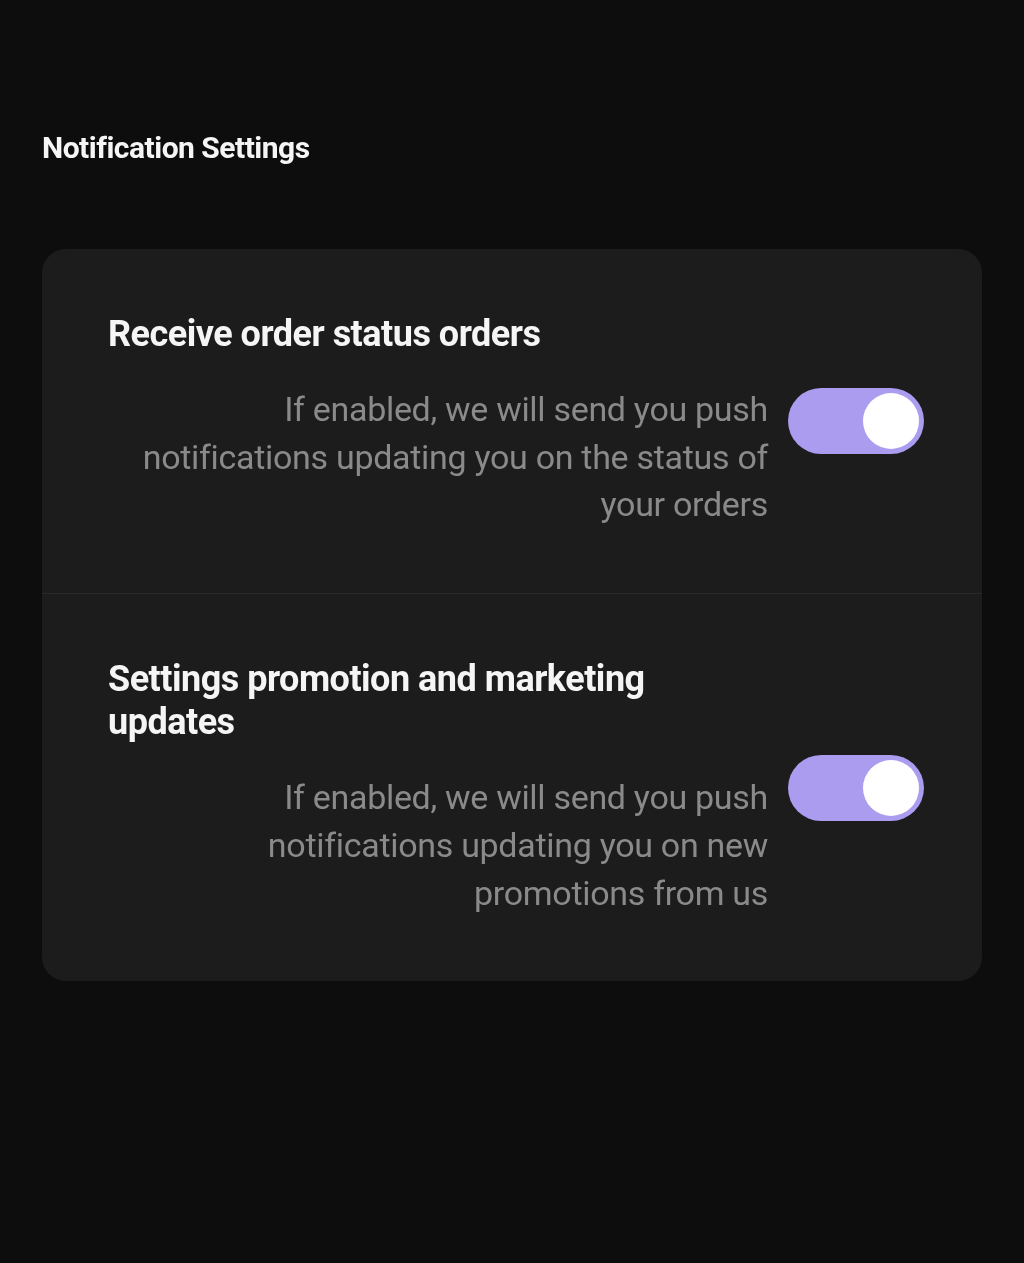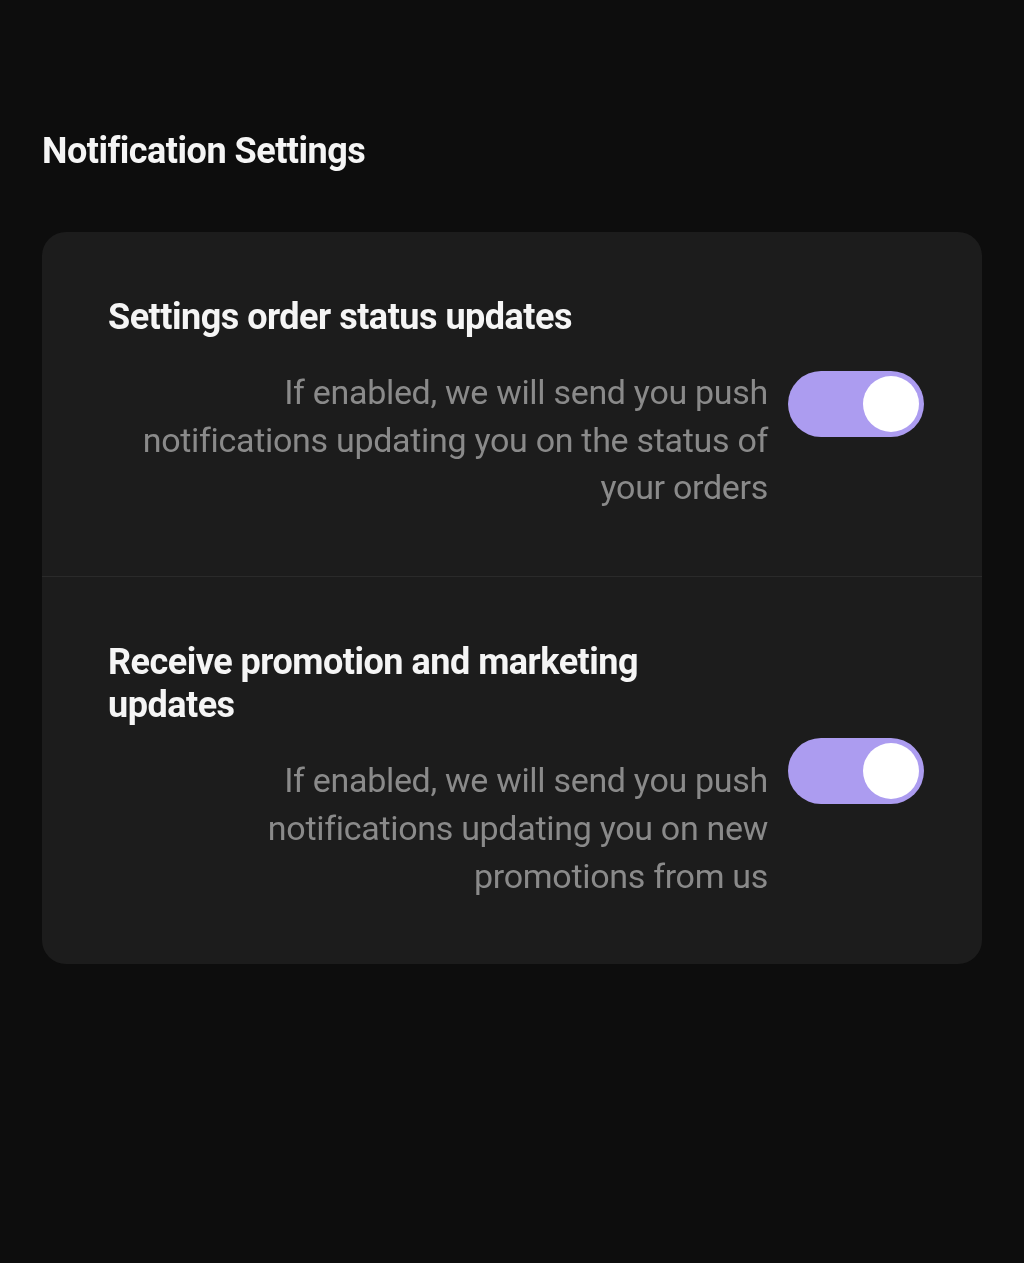--- a/index.html
+++ b/index.html
@@ -15,24 +15,24 @@
       min-height: 1263px;
       padding: 0;
     }
     
     .container {
       padding: 130px 42px 0 42px;
     }
     
     .page-title {
       color: #f5f5f5;
-      font-size: 36px;
+      font-size: 30px;
       font-weight: 700;
       letter-spacing: -0.5px;
-      margin-bottom: 60px;
+      margin-bottom: 84px;
     }
     
     .settings-card {
       background-color: #1c1c1c;
       border-radius: 24px;
       overflow: hidden;
     }
     
     .setting-row {
       display: flex;
@@ -91,31 +91,31 @@
 </head>
 <body>
 
 <div class="container">
   <h1 class="page-title">Notification Settings</h1>
 
   <div class="settings-card">
 
     <div class="setting-row">
       <div class="setting-text">
-        <div class="setting-title">Settings order status updates</div>
+        <div class="setting-title">Receive order status orders</div>
         <div class="setting-description">If enabled, we will send you push notifications updating you on the status of your orders</div>
       </div>
       <div class="toggle">
         <div class="toggle-thumb"></div>
       </div>
     </div>
 
     <div class="setting-row">
       <div class="setting-text">
-        <div class="setting-title">Receive promotion and marketing updates</div>
+        <div class="setting-title">Settings promotion and marketing updates</div>
         <div class="setting-description">If enabled, we will send you push notifications updating you on new promotions from us</div>
       </div>
       <div class="toggle">
         <div class="toggle-thumb"></div>
       </div>
     </div>
 
   </div>
 </div>
 

